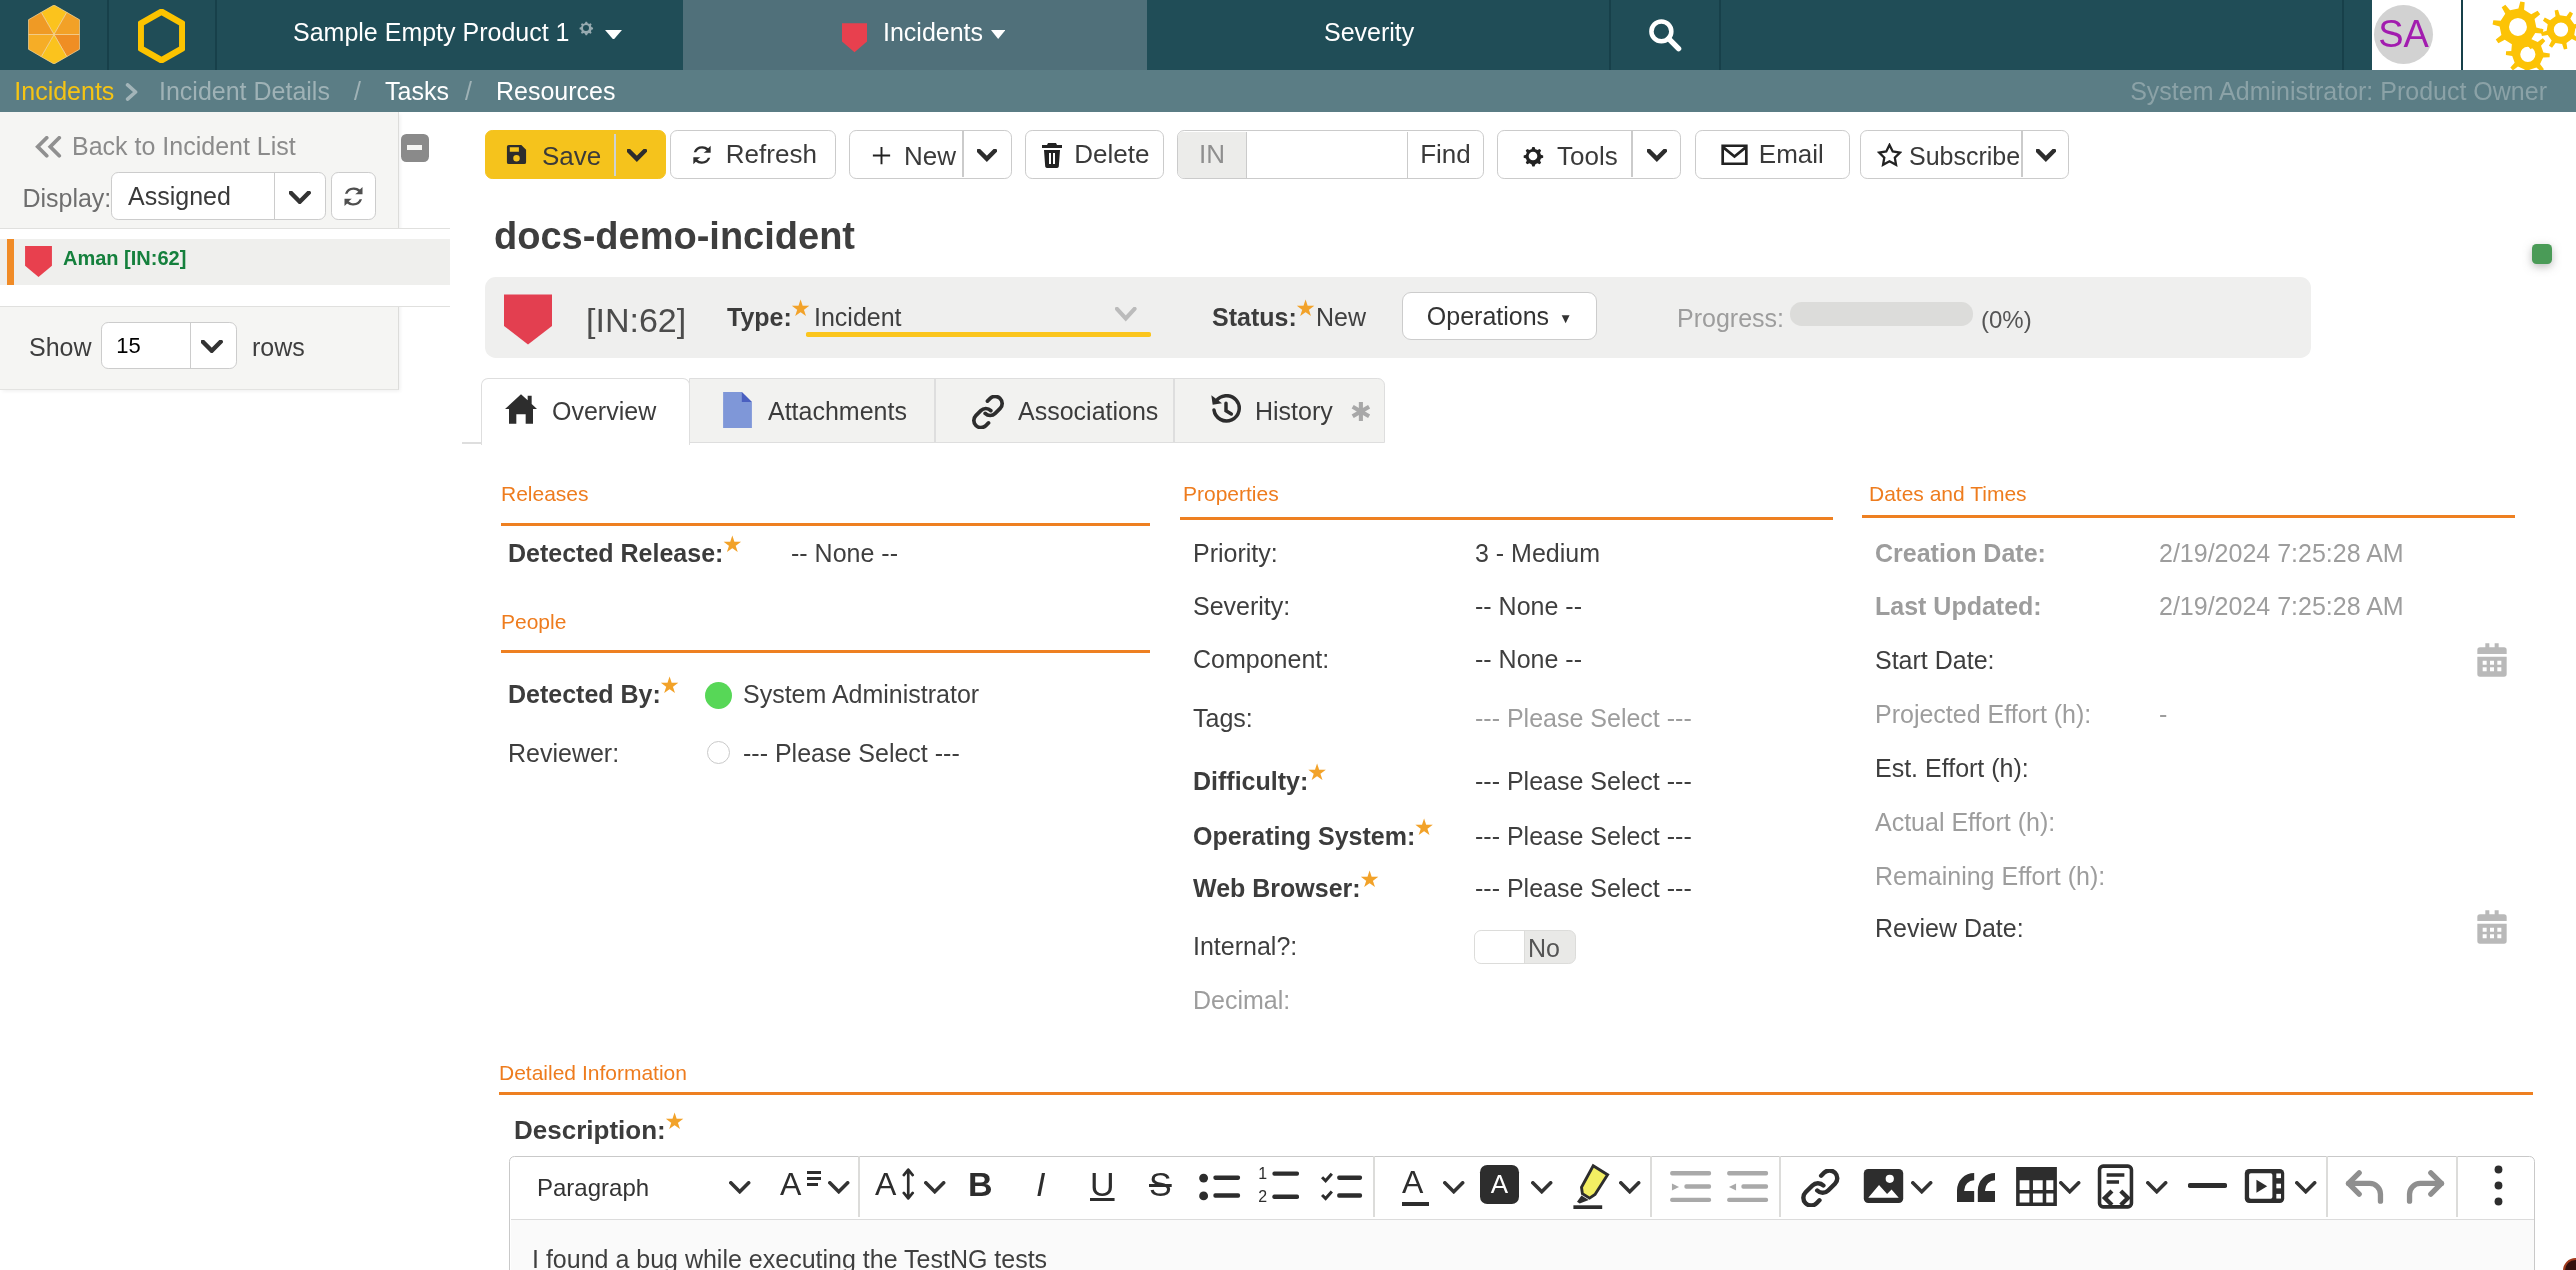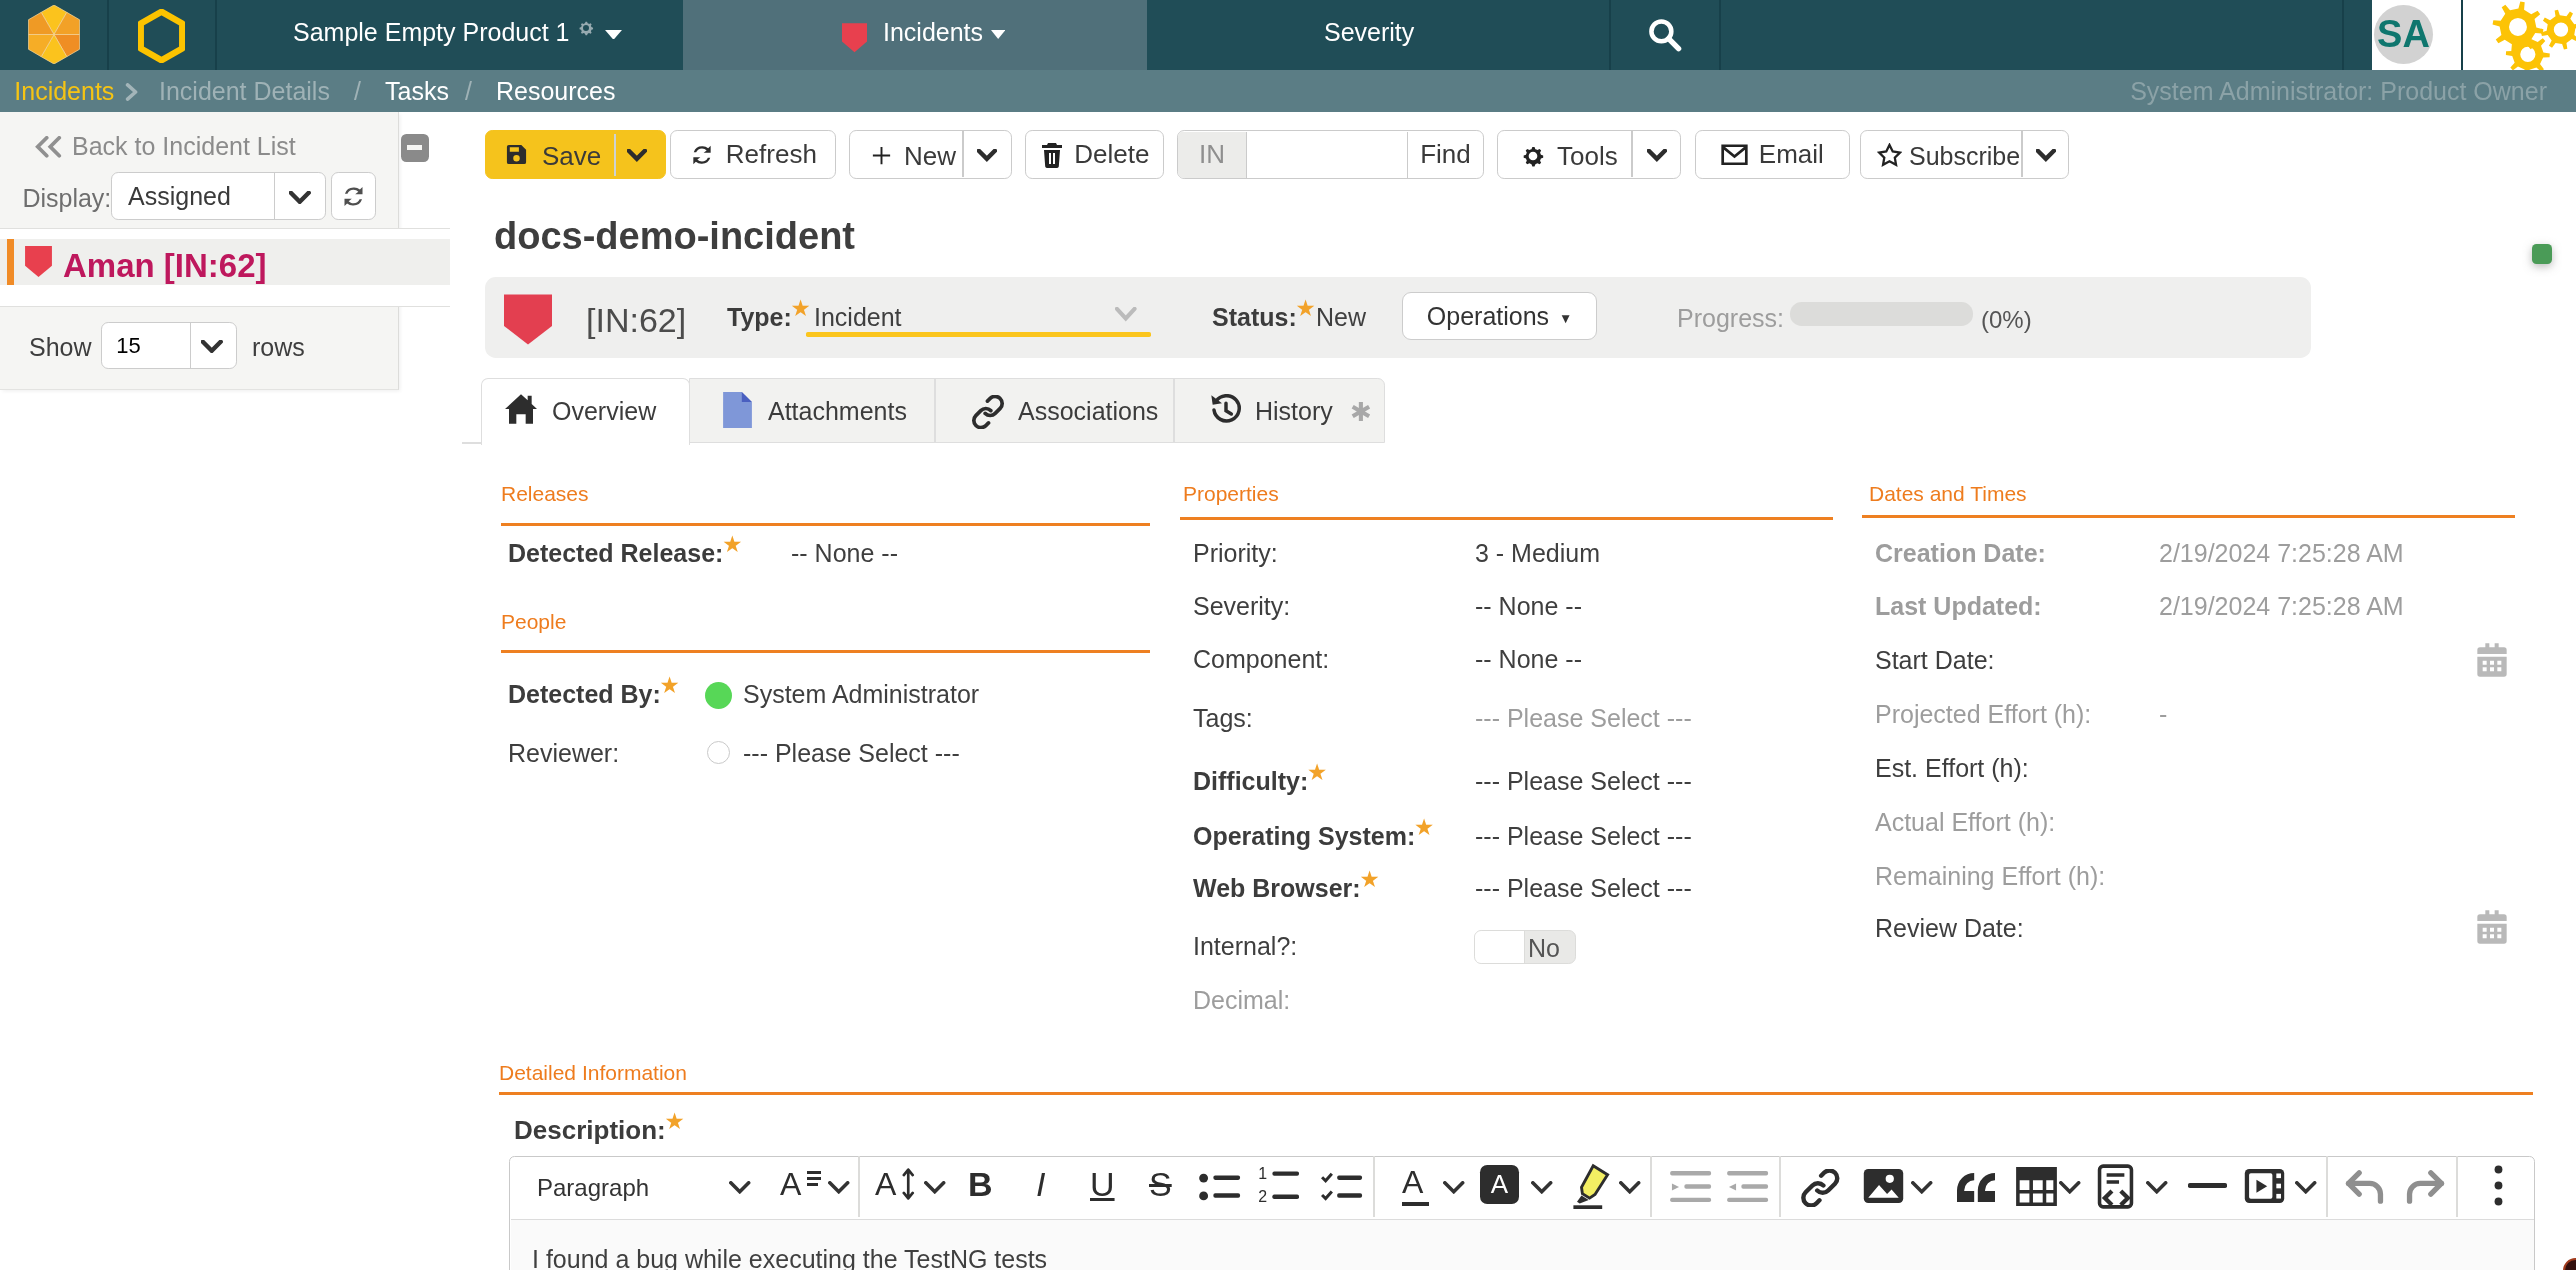--- a/index.html
+++ b/index.html
@@ -69,21 +69,21 @@
       </svg>
     <div class="abs navtext" style="left:883px;top:18px">Incidents</div>
     <svg class="abs" style="left:991px;top:30px" width="14.3" height="9" viewBox="0 0 16 10">
         <path d="M0 0h16L8 10z" fill="#fff"></path>
       </svg>
     <div class="abs navtext" style="left:1324px;top:18px">Severity</div>
     <svg class="abs" style="left:1646px;top:16px" width="38" height="38" viewBox="0 0 42 42">
         <circle cx="17" cy="17" r="11" fill="none" stroke="#fff" stroke-width="5"></circle>
         <path d="M25 25l11 11" stroke="#fff" stroke-width="6" stroke-linecap="round"></path>
       </svg>
-    <div class="abs" style="left:2374px;top:5.4px;width:59px;height:59px;border-radius:50%;background:#d2d2d2;display:flex;align-items:center;justify-content:center;color:#0f766e;font-size:38px;font-weight:bold">SA</div>
+    <div class="abs" style="left:2374px;top:5.4px;width:59px;height:59px;border-radius:50%;background:#d2d2d2;display:flex;align-items:center;justify-content:center;color:#a21caf;font-size:38px;font-weight:normal">SA</div>
     <svg class="abs" style="left:2435px;top:30px" width="14.3" height="9" viewBox="0 0 16 10">
         <path d="M0 0h16L8 10z" fill="#fff"></path>
       </svg>
     <svg class="abs" style="left:2492px;top:0" width="86" height="70" viewBox="0 0 96 78">
       <g fill="#fcc306" fill-rule="evenodd">
         <path d="M49.5 30.5 L57.4 32.6 L56.5 37.5 L48.3 36.8 L43.2 44.8 L47.2 51.9 L43.1 54.8 L37.9 48.5 L28.5 50.5 L26.4 58.4 L21.5 57.5 L22.2 49.3 L14.2 44.2 L7.1 48.2 L4.2 44.1 L10.5 38.9 L8.5 29.5 L0.6 27.4 L1.5 22.5 L9.7 23.2 L14.8 15.2 L10.8 8.1 L14.9 5.2 L20.1 11.5 L29.5 9.5 L31.6 1.6 L36.5 2.5 L35.8 10.7 L43.8 15.8 L50.9 11.8 L53.8 15.9 L47.5 21.1 Z M19.0 30.0 a10.0 10.0 0 1 0 20.0 0 a10.0 10.0 0 1 0 -20.0 0 Z"></path>
         <path d="M91.8 39.1 L97.1 43.0 L95.1 46.4 L89.2 43.4 L83.1 47.8 L84.1 54.3 L80.3 55.3 L78.3 49.0 L70.9 47.8 L67.0 53.1 L63.6 51.1 L66.6 45.2 L62.2 39.1 L55.7 40.1 L54.7 36.3 L61.0 34.3 L62.2 26.9 L56.9 23.0 L58.9 19.6 L64.8 22.6 L70.9 18.2 L69.9 11.7 L73.7 10.7 L75.7 17.0 L83.1 18.2 L87.0 12.9 L90.4 14.9 L87.4 20.8 L91.8 26.9 L98.3 25.9 L99.3 29.7 L93.0 31.7 Z M69.0 33.0 a8.0 8.0 0 1 0 16.0 0 a8.0 8.0 0 1 0 -16.0 0 Z"></path>
         <path d="M57.4 58.6 L64.5 59.6 L64.3 63.9 L57.1 64.1 L53.6 71.5 L58.0 77.2 L54.8 80.0 L49.6 75.2 L41.9 77.9 L40.9 85.0 L36.6 84.8 L36.4 77.6 L29.0 74.1 L23.3 78.5 L20.5 75.3 L25.3 70.1 L22.6 62.4 L15.5 61.4 L15.7 57.1 L22.9 56.9 L26.4 49.5 L22.0 43.8 L25.2 41.0 L30.4 45.8 L38.1 43.1 L39.1 36.0 L43.4 36.2 L43.6 43.4 L51.0 46.9 L56.7 42.5 L59.5 45.7 L54.7 50.9 Z M31.5 60.5 a8.5 8.5 0 1 0 17.0 0 a8.5 8.5 0 1 0 -17.0 0 Z"></path>
       </g>
     </svg>
@@ -124,21 +124,21 @@
             <path d="M12 20a8 8 0 007.6-5.5h-2.2A6 6 0 0112 18c-1.7 0-3.2-.7-4.3-1.8l2.8-2.2H4v6.5l2.3-2.3A8 8 0 0012 20z"></path>
           </g>
         </svg>
     </div>
     <div class="abs" style="left:0;top:116px;width:450px;height:79px;background:#fff;border-top:0.9px solid #e0e0de;border-bottom:0.9px solid #e0e0de"></div>
     <div class="abs" style="left:0;top:127px;width:450px;height:46px;background:#efefed"></div>
     <div class="abs" style="left:7.2px;top:127px;width:7.2px;height:46px;background:#f08b27"></div>
     <svg class="abs" style="left:25px;top:134px" width="27" height="31" viewBox="0 0 26 30">
         <path d="M0 0h26v19L13 30 0 19z" fill="#e8404e"></path>
       </svg>
-    <div class="abs" style="left:63px;top:135px;font-size:33px;font-weight:bold;color:#be185d">Aman [IN:62]</div>
+    <div class="abs" style="left:63px;top:135px;font-size:20px;font-weight:bold;color:#15803d">Aman [IN:62]</div>
     <div class="abs" style="left:29px;top:221px;font-size:25px;color:#3e3e3e">Show</div>
     <div class="sel" style="left:101px;top:210px;width:136px;height:47px">
       <span style="font-size:22px;color:#000000;padding-left:14.3px">15</span>
       <div style="position:absolute;left:88px;top:0;width:0.9px;height:45px;background:#ccc"></div>
       <svg style="position:absolute;right:13.4px;top:17px" width="21.5" height="13.4" viewBox="0 0 24 15">
           <path d="M2 2l10 10L22 2" stroke="#333" stroke-width="5" fill="none" stroke-linecap="round"></path>
         </svg>
     </div>
     <div class="abs" style="left:252px;top:221px;font-size:25px;color:#3e3e3e">rows</div>
   </div>

